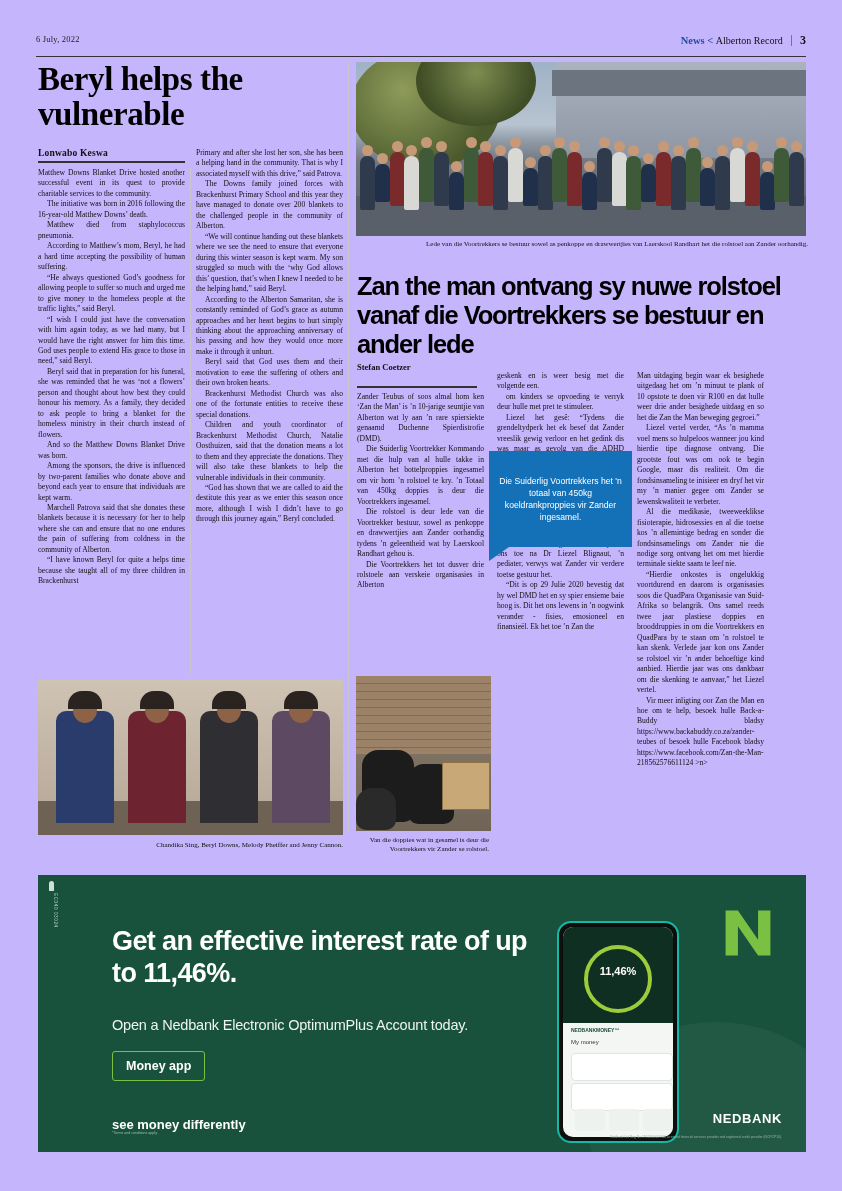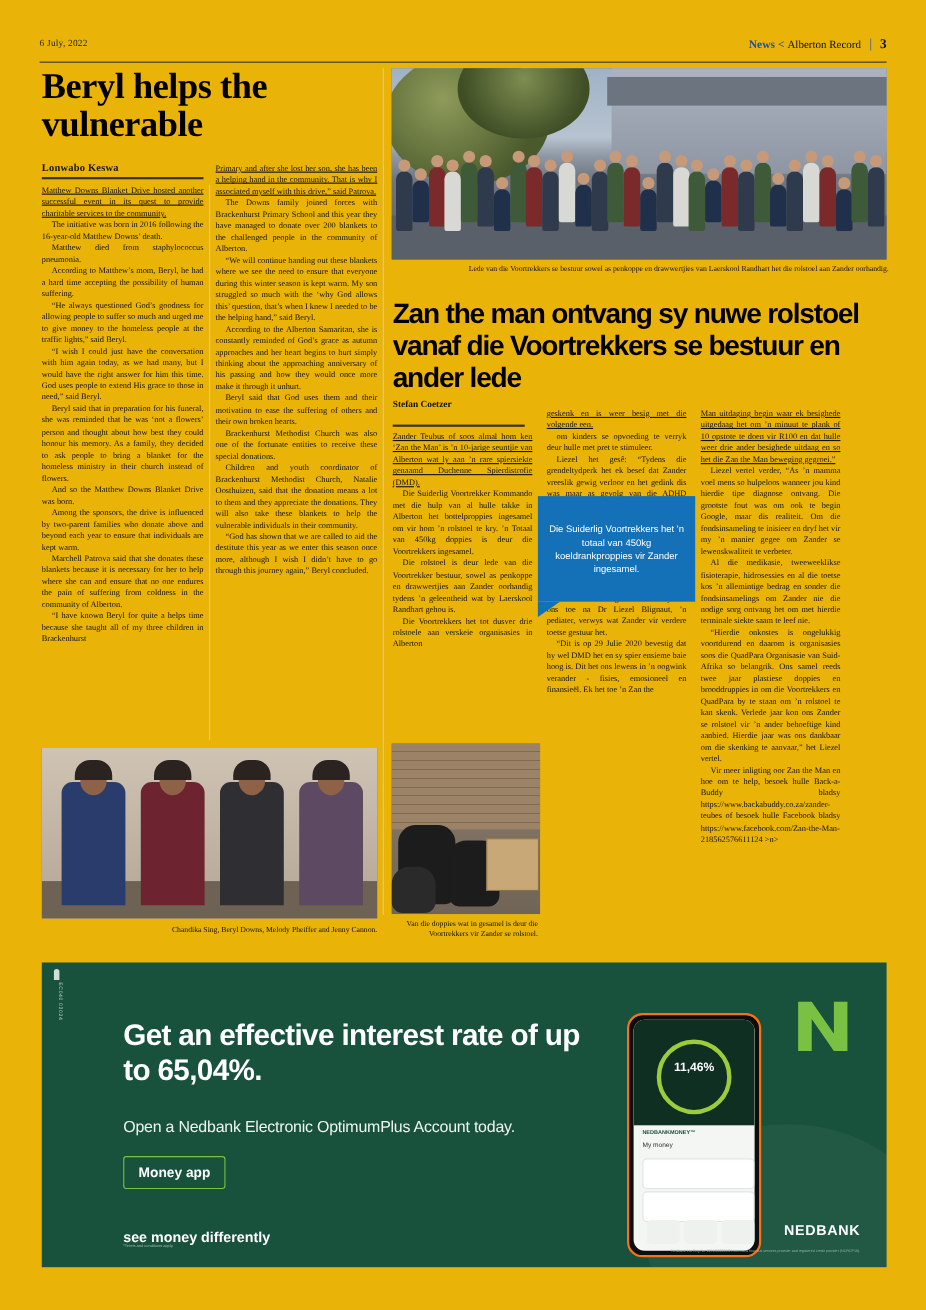--- a/index.html
+++ b/index.html
@@ -1,17 +1,17 @@
 <!DOCTYPE html>
 <html><head>
 <meta charset="utf-8">
 <style>
   html,body{margin:0;padding:0;background:#8a8a8a;}
   .page{
-    position:relative;width:842px;height:1191px;background:#eab308;margin:0 auto;
+    position:relative;width:842px;height:1191px;background:#c4b5fd;margin:0 auto;
     font-family:"Liberation Serif",serif;color:#111;overflow:hidden;
   }
   
   .masthead{position:absolute;left:36px;top:34px;width:770px;height:24px;}
   .masthead .date{position:absolute;left:0;top:0;font-size:8.5px;letter-spacing:.2px;color:#222;}
   .masthead .sec{position:absolute;right:0;top:-1px;font-size:10.5px;font-weight:bold;}
   .masthead .sec .news{color:#1c4f9c;}
   .masthead .sec .lt{color:#1c4f9c;}
   .masthead .sec .pub{color:#111;font-weight:normal;font-size:10px;}
   .masthead .sec .bar{display:inline-block;width:1px;height:11px;background:#777;margin:0 5px -1px 6px;vertical-align:-1px;}
@@ -23,21 +23,21 @@
     position:absolute;left:38px;top:62px;width:300px;
     font-family:"Liberation Serif",serif;font-weight:bold;font-size:33px;line-height:1.07;
     letter-spacing:-0.4px;color:#000;
   }
   .byline{position:absolute;left:38px;top:148px;width:147px;font-size:9.5px;font-weight:bold;letter-spacing:.2px;}
   .byline-rule{position:absolute;left:38px;top:161px;width:147px;height:2px;background:#333;}
 
   
   .col{position:absolute;font-size:7.6px;line-height:1.38;text-align:justify;color:#111;}
   .col p{margin:0;text-indent:9px;}
-  .col p.first{text-indent:0;text-decoration:underline;}
+  .col p.first{text-indent:0;}
   .vr{position:absolute;width:1px;background:#c8c8c8;}
 
   
   .photo{position:absolute;overflow:hidden;background:#7d7f86;}
   .cap{position:absolute;font-size:7px;line-height:1.35;color:#111;text-align:right;}
 
   
   .ph1{left:356px;top:62px;width:450px;height:174px;}
   .ph1 .sky{position:absolute;inset:0;background:linear-gradient(#9fb2c6 0%,#b7c3d0 36%,#8e98a4 46%,#6f7680 58%,#5d636c 100%);}
   .ph1 .tree{position:absolute;left:-6px;top:-14px;width:150px;height:120px;border-radius:50%;
@@ -104,22 +104,22 @@
      font-family:"Liberation Sans",sans-serif;font-weight:bold;font-size:12.5px;color:#fff;background:transparent;}
   .ad .smd{position:absolute;left:74px;top:242px;font-family:"Liberation Sans",sans-serif;
      font-size:13px;font-weight:bold;color:#fff;}
   .ad .tc{position:absolute;left:74px;top:256px;font-family:"Liberation Sans",sans-serif;font-size:3.6px;color:#9fbdaa;}
   .ad .brand{position:absolute;right:24px;bottom:26px;font-family:"Liberation Sans",sans-serif;
      font-weight:bold;font-size:13px;color:#fff;letter-spacing:.6px;}
   .ad .discl{position:absolute;right:24px;bottom:12px;width:330px;text-align:right;
      font-family:"Liberation Sans",sans-serif;font-size:3.3px;color:#93b3a0;line-height:1.5;}
   .ad .logo{position:absolute;right:30px;top:30px;width:56px;height:56px;}
   .ad .logo svg{width:100%;height:100%;}
-  .ad .phone{position:absolute;left:532px;top:46px;width:118px;height:218px;background:#0d0f0e;
-     border-radius:14px;border:2px solid #f97316;overflow:hidden;}
+  .ad .phone{position:absolute;left:519px;top:46px;width:118px;height:218px;background:#0d0f0e;
+     border-radius:14px;border:2px solid #14b8a6;overflow:hidden;}
   .ad .phone .scr{position:absolute;inset:4px;background:#f4f6f4;border-radius:10px;overflow:hidden;}
   .ad .phone .top{position:absolute;left:0;top:0;width:100%;height:96px;background:#0f2f22;}
   .ad .phone .ring{position:absolute;left:50%;top:18px;transform:translateX(-50%);width:60px;height:60px;
      border-radius:50%;border:4px solid #9ccb3b;}
   .ad .phone .rate{position:absolute;left:50%;top:38px;transform:translateX(-50%);
      font-family:"Liberation Sans",sans-serif;font-size:11px;font-weight:bold;color:#fff;}
   .ad .phone .lbl{position:absolute;left:8px;top:100px;font-family:"Liberation Sans",sans-serif;font-size:5px;color:#1b4d36;font-weight:bold;}
   .ad .phone .lbl2{position:absolute;left:8px;top:112px;font-family:"Liberation Sans",sans-serif;font-size:6px;color:#333;}
   .ad .phone .card{position:absolute;left:8px;width:100px;height:26px;background:#fff;border:1px solid #dfe5e1;border-radius:4px;}
   .ad .phone .tab{position:absolute;bottom:6px;width:30px;height:22px;background:#eef2ef;border-radius:4px;}
@@ -336,21 +336,21 @@
     <div class="sack" style="left:0px;top:112px;width:40px;height:42px;background:#2a2a2a;"></div>
   </div>
   <div class="cap" style="left:356px;top:836px;width:133px;">Van die doppies wat in gesamel is deur die Voortrekkers vir Zander se rolstoel.</div>
 
   <div class="ad">
     <div class="wash"></div>
     <div class="curve"></div>
     <div class="pin"></div>
     <div class="sidecode">EC040 03024</div>
 
-    <h2>Get an effective interest rate of up to 65,04%.</h2>
+    <h2>Get an effective interest rate of up to 11,46%.</h2>
     <div class="sub">Open a Nedbank Electronic OptimumPlus Account today.</div>
     <div class="btn">Money app</div>
     <div class="smd">see money differently</div>
     <div class="tc">*Terms and conditions apply.</div>
 
     <div class="logo">
       <svg viewBox="0 0 100 100">
         <path d="M10 90 L10 10 L32 10 L68 62 L68 10 L90 10 L90 90 L68 90 L32 38 L32 90 Z" fill="#7ac143"></path>
       </svg>
     </div>

